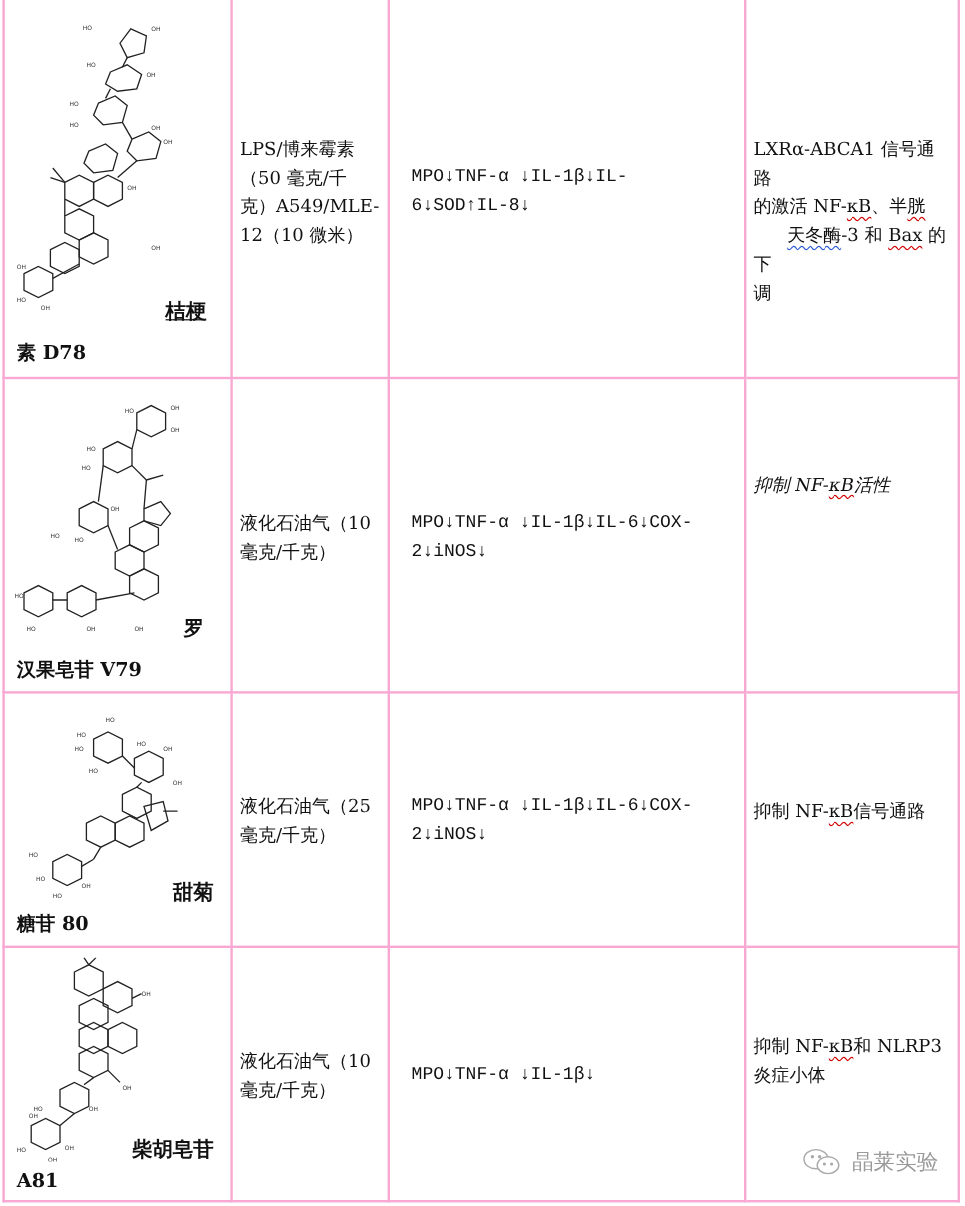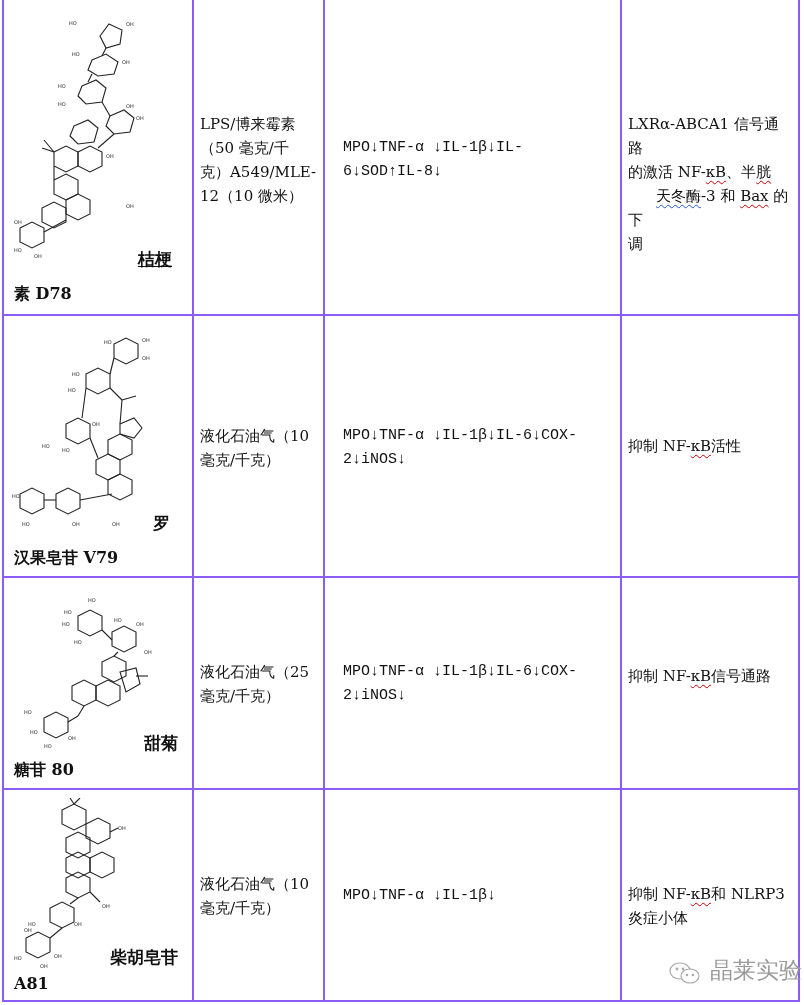--- a/index.html
+++ b/index.html
@@ -1,34 +1,34 @@
 <!DOCTYPE html>
 <html><head>
   <meta charset="utf-8">
   <style>
     html, body { margin: 0; padding: 0; background: #ffffff; }
     body { width: 804px; height: 1005px; overflow: hidden; position: relative;
            font-family: "DejaVu Serif", "Liberation Serif", serif; color: #111; }
     .tbl { position: absolute; left: 2px; top: -2px; border-collapse: collapse; table-layout: fixed; }
-    .tbl td { border: 2px solid #8b5cf6; vertical-align: top; padding: 0; position: relative; }
+    .tbl td { border: 2px solid #f9a8d4; vertical-align: top; padding: 0; position: relative; }
     .c1 { width: 188px; }
     .c2 { width: 129px; }
     .c3 { width: 295px; }
     .c4 { width: 176px; }
     .cell-text { font-size: 15px; line-height: 24px; }
     .c2 .cell-text { padding: 0 6px; }
     .c3 .cell-text { padding: 0 18px; font-family: Liberation Mono, monospace; }
     .c4 .cell-text { padding: 0 6px; }
     .struct { position: absolute; }
     .name-right { position: absolute; right: 20px; font-weight: bold; font-size: 17px; }
     .name-left { position: absolute; left: 10px; font-weight: bold; font-size: 16px; }
     .wavy-red { text-decoration: underline wavy #d00000; text-decoration-thickness: 1px; text-underline-offset: 3px; }
     .wavy-blue { text-decoration: underline wavy #2a5bd7; text-decoration-thickness: 1px; text-underline-offset: 3px; margin-left: 28px; }
-    .watermark { position: absolute; left: 668px; top: 955px; display: flex; align-items: flex-end; gap: 8px;
-                 color: #9a9a9a; font-family: "DejaVu Sans", sans-serif; font-size: 23px; }
+    .watermark { position: absolute; left: 668px; top: 955px; display: flex; align-items: center; gap: 8px;
+                 color: #9a9a9a; font-family: "DejaVu Sans", sans-serif; font-size: 18px; }
     .wm-icon { width: 34px; height: 26px; }
     svg line, svg polyline, svg polygon, svg circle, svg path { stroke: #222; fill: none; stroke-width: 1.1; }
     .oh { font-size: 5px; fill: #333; stroke: none; font-family: "DejaVu Sans", sans-serif; }
   </style>
 </head>
 <body>
 
 <table class="tbl">
 
   <tbody>
@@ -137,21 +137,21 @@
         <div>毫克/千克）</div>
       </div>
     </td>
     <td class="c3">
       <div class="cell-text" style="margin-top:108px;">
         <div>MPO↓TNF-α ↓IL-1β↓IL-6↓COX-</div>
         <div>2↓iNOS↓</div>
       </div>
     </td>
     <td class="c4">
-      <div class="cell-text" style="margin-top:118px;">
+      <div class="cell-text" style="margin-top:76px;font-style:italic;">
         <span>抑制 NF-</span><span class="wavy-red">κB</span><span>活性</span>
       </div>
     </td>
   </tr>
 
   <tr style="height:212px;">
     <td class="c1">
       <svg class="struct" style="left:10px;top:14px;" width="150" height="160" viewBox="0 0 150 160">
         <polygon points="64,24 76,18 88,24 88,38 76,44 64,38"></polygon>
         <polygon points="98,40 110,34 122,40 122,54 110,60 98,54"></polygon>
@@ -233,21 +233,21 @@
         <div>液化石油气（10</div>
         <div>毫克/千克）</div>
       </div>
     </td>
     <td class="c3">
       <div class="cell-text" style="margin-top:94px;">
         <div>MPO↓TNF-α ↓IL-1β↓</div>
       </div>
     </td>
     <td class="c4">
-      <div class="cell-text" style="margin-top:92px;">
+      <div class="cell-text" style="margin-top:70px;">
         <div><span>抑制 NF-</span><span class="wavy-red">κB</span><span>和 NLRP3</span></div>
         <div>炎症小体</div>
       </div>
     </td>
   </tr>
 </tbody>
   </table>
 
 <div class="watermark">
   <svg class="wm-icon" viewBox="0 0 34 26">

